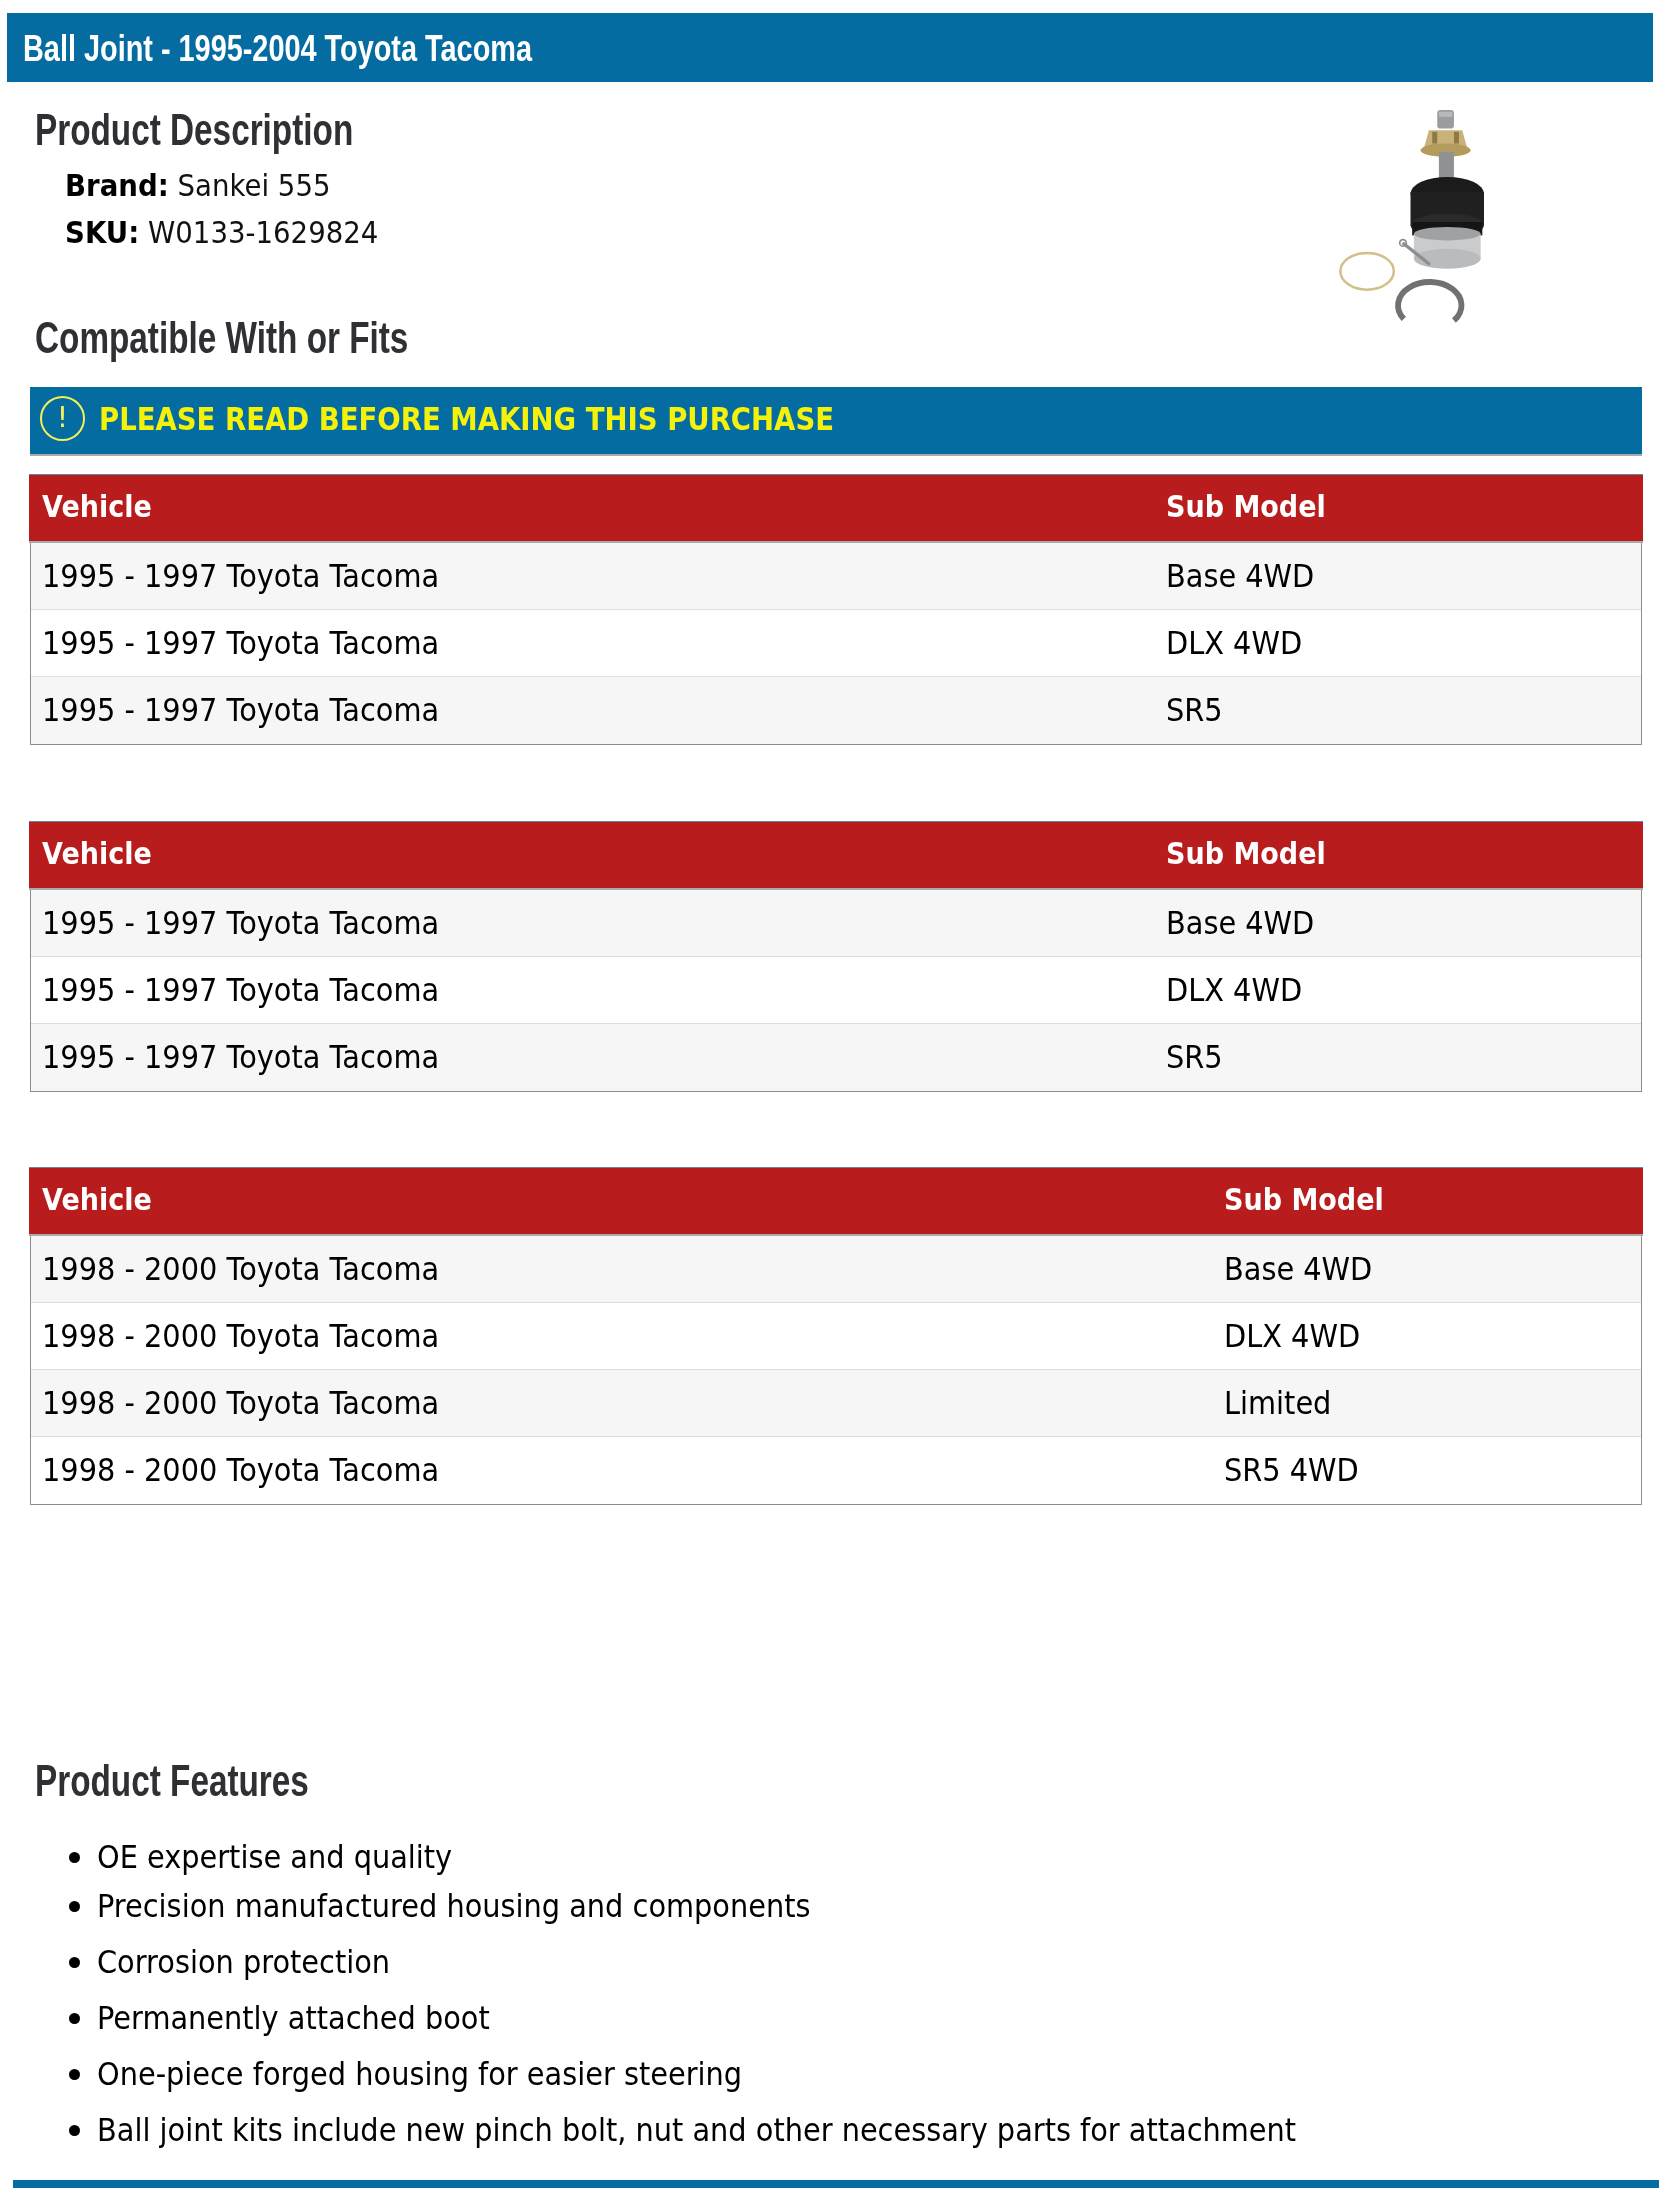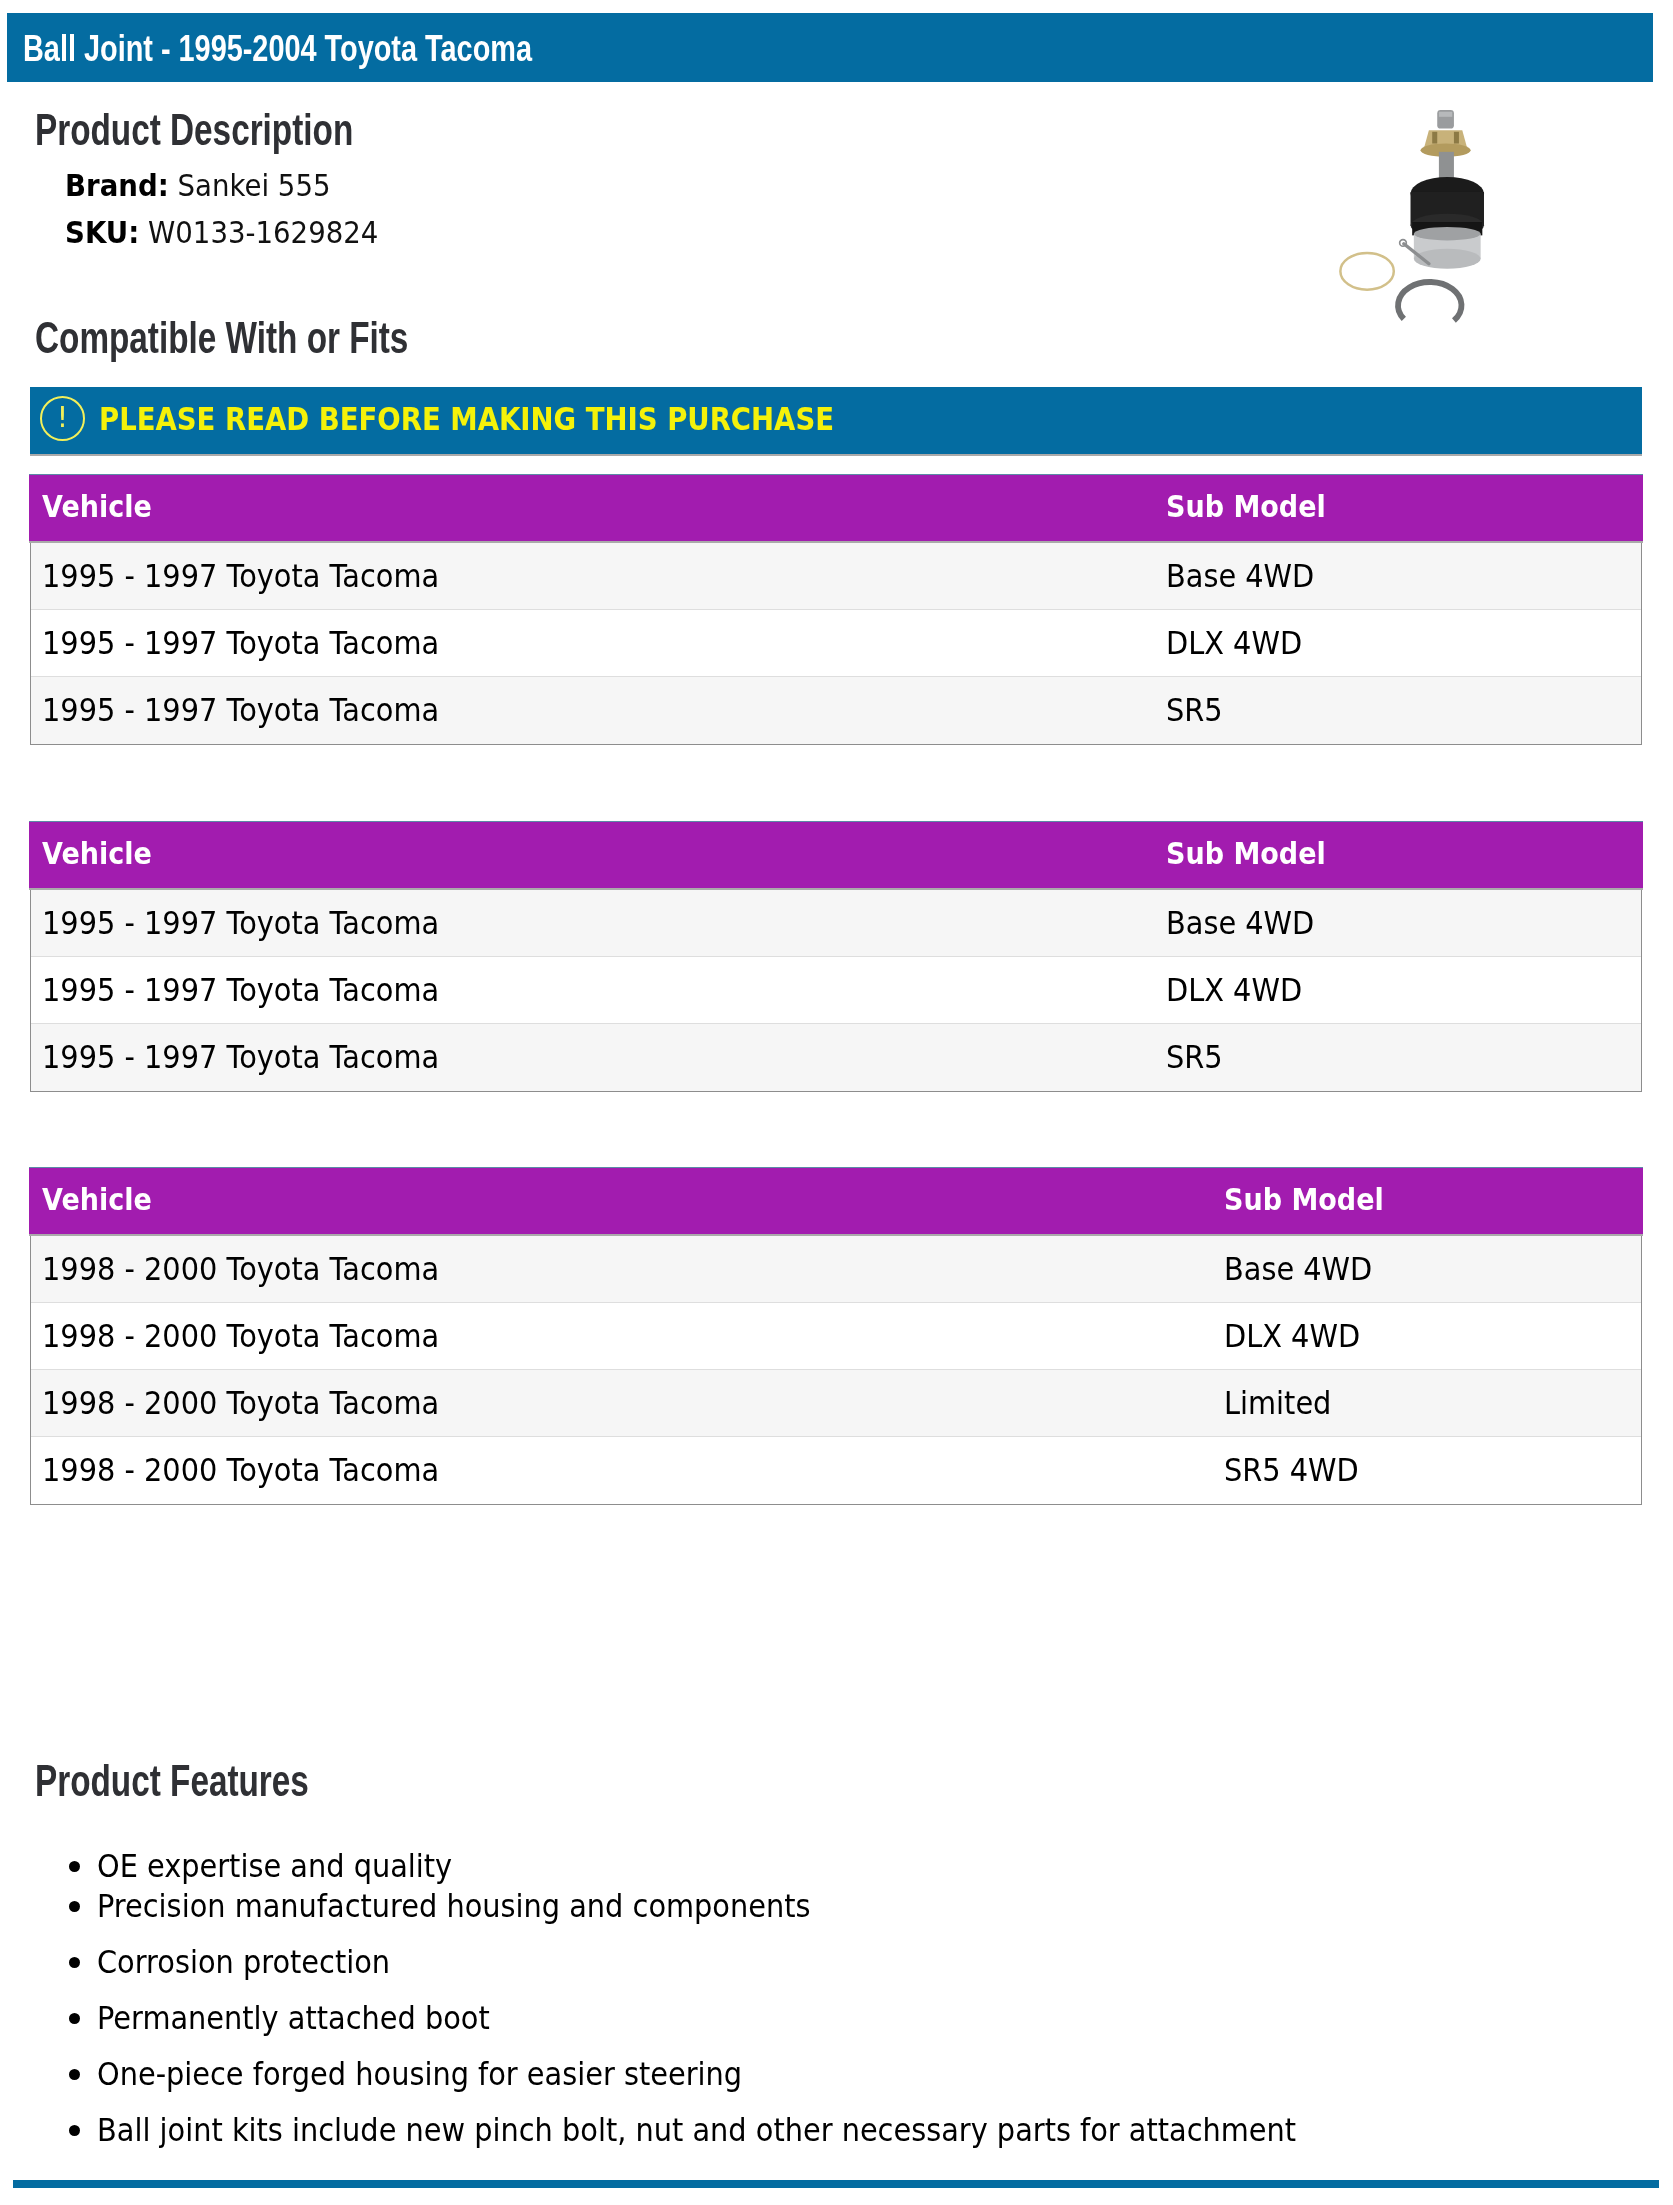--- a/index.html
+++ b/index.html
@@ -51,21 +51,21 @@
     font-family: "DejaVu Sans", sans-serif; font-weight: bold;
     font-size: 32px; line-height: 40px; color: #f5f20a;
     transform: scaleX(0.86); transform-origin: left center; white-space: nowrap;
   }
 
   .fit-table {
     position: absolute; left: 30px; width: 1612px;
     border-left: 1.7px solid #8d8d8d; border-right: 1.7px solid #8d8d8d; border-bottom: 1.7px solid #8d8d8d;
   }
   .fit-table .thead {
-    position: relative; height: 69px; background: #a21caf;
+    position: relative; height: 69px; background: #b91c1c;
     border-bottom: 2.5px solid #aaaaaa; margin-left: -1.7px; margin-right: -1.7px;
     border-top: 0.8px solid #5c8aa6;
   }
   .fit-table .thead .th {
     position: absolute; top: 13.4px; color: #fff; font-weight: bold;
     font-family: "DejaVu Sans", sans-serif; font-size: 30px; line-height: 37px;
     transform: scaleX(0.9); transform-origin: left center; white-space: nowrap;
   }
   .fit-table .pos-row {
     position: relative; height: 60px; background: #ffffff; border-bottom: 1.7px solid #dedede;
@@ -221,21 +221,21 @@
     <div class="td" style="left:1193px;">Limited</div>
   </div>
   <div class="row even">
     <div class="td" style="left:11px;">1998 - 2000 Toyota Tacoma</div>
     <div class="td" style="left:1193px;">SR5 4WD</div>
   </div>
 </div>
 
 <div class="h2" style="top:1756px;">Product Features</div>
 <div class="features">
-  <div class="feature-item" style="top:16px;">
+  <div class="feature-item" style="top:7px;">
     <span class="bullet"></span>
     <span class="ftext">OE expertise and quality</span>
   </div>
   <div class="feature-item" style="top:56px;">
     <span class="bullet"></span>
     <span class="ftext">Precision manufactured housing and components</span>
   </div>
   <div class="feature-item" style="top:112px;">
     <span class="bullet"></span>
     <span class="ftext">Corrosion protection</span>

